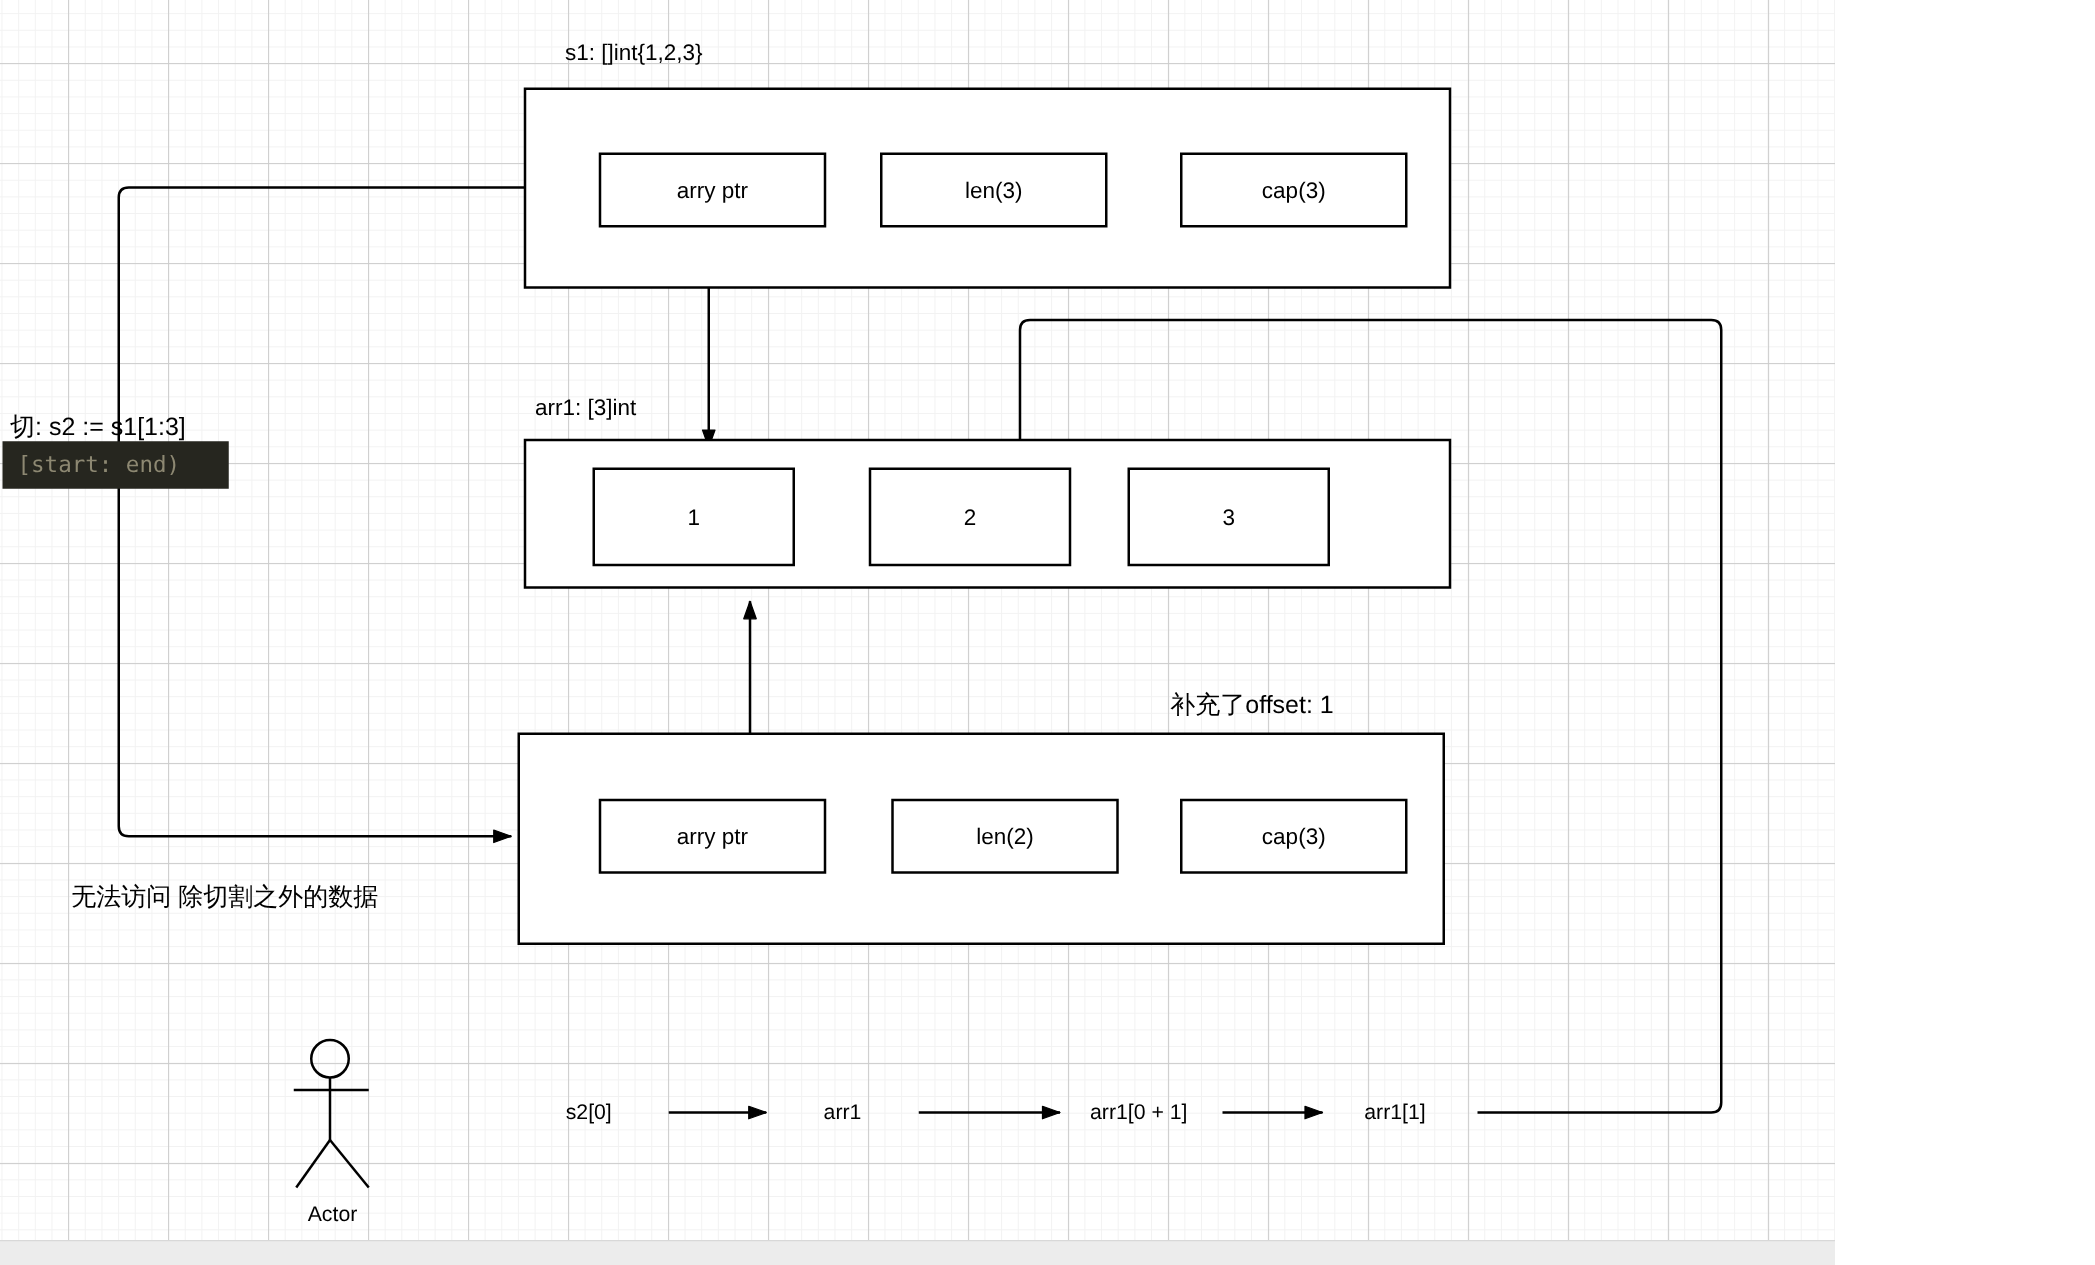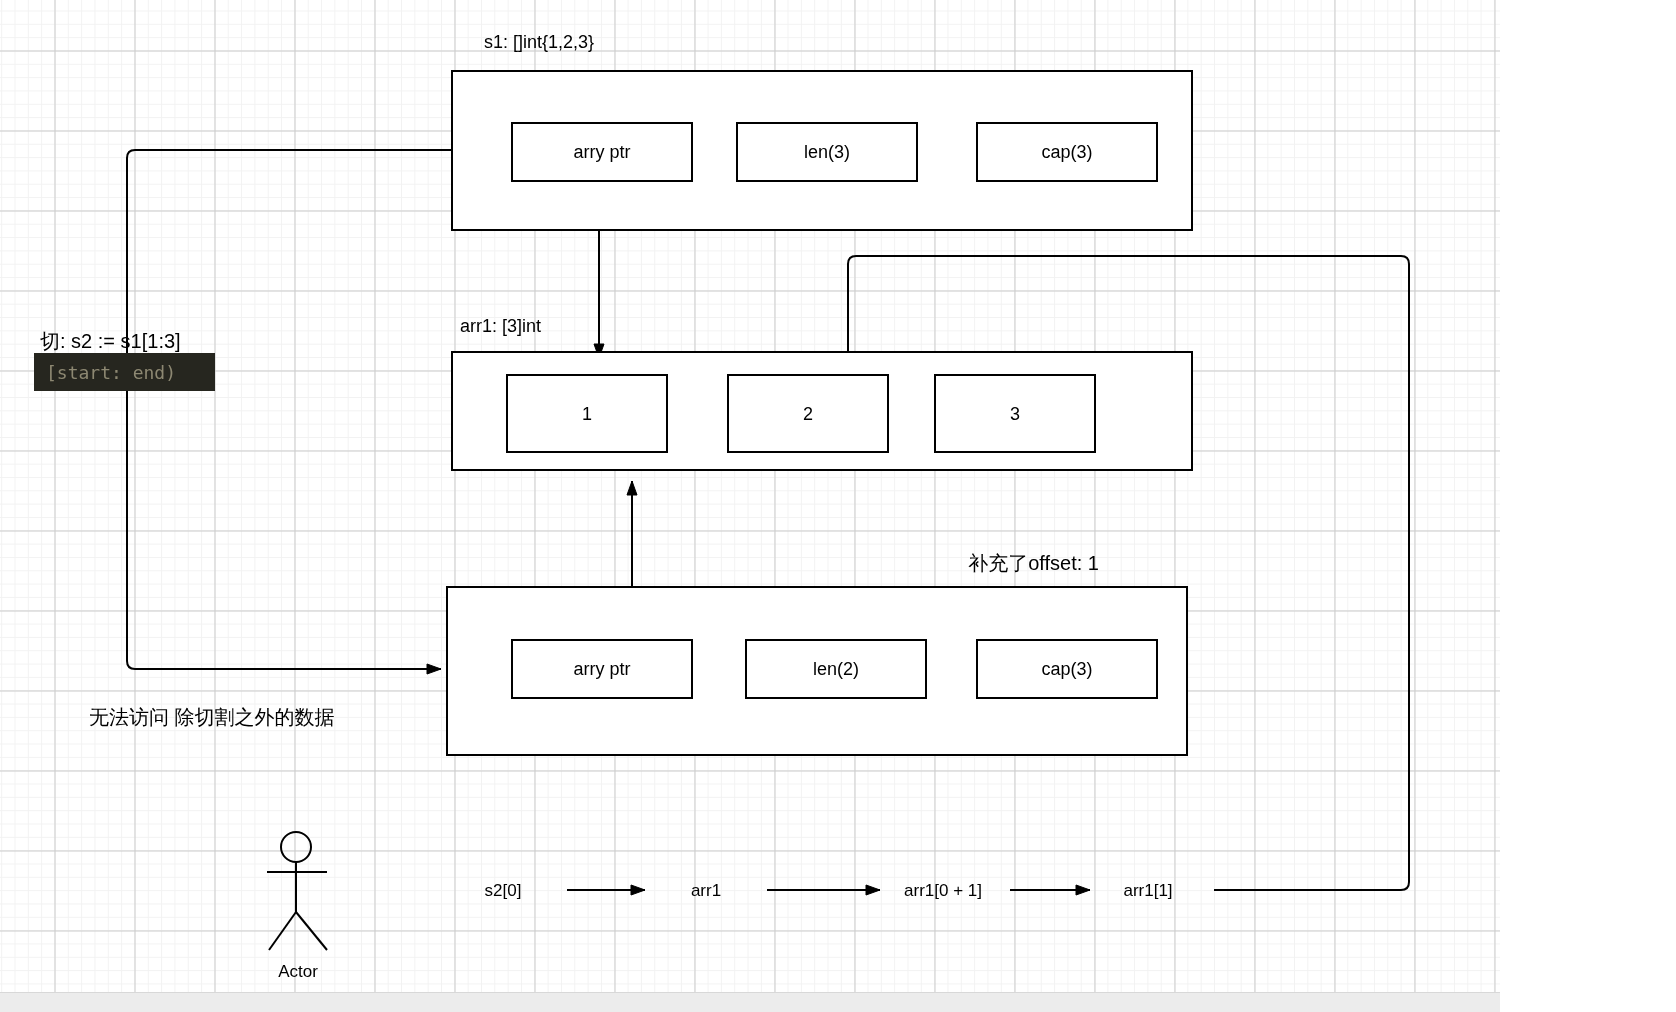--- a/index.html
+++ b/index.html
@@ -9,21 +9,20 @@
     width:1468px;height:1012px;
     overflow:hidden;
     background-color:#ffffff;
     background-image:
       linear-gradient(to right, #cbcbcb 1px, transparent 1px),
       linear-gradient(to bottom, #cbcbcb 1px, transparent 1px),
       linear-gradient(to right, #f2f2f2 1px, transparent 1px),
       linear-gradient(to bottom, #f2f2f2 1px, transparent 1px);
     background-size: 80px 80px, 80px 80px, 13.34px 13.34px, 13.34px 13.34px;
     background-position: 54.5px 0px, 0px 50.5px, 1.2px 0px, 0px 10.5px;
-    padding-left: 32px;
   }
   svg text{fill:#000;}
   .lbl{font-size:18px;}
   .cell-lbl{font-size:18px;}
   .cjk{font-size:20px;}
   .flow-lbl{font-size:17px;}
   .actor-lbl{font-size:17px;}
   .code-text{font-family:"DejaVu Sans Mono","Liberation Mono",monospace;font-size:18px;}
   .shape{fill:#ffffff;stroke:#000000;stroke-width:2;}
   .edge{fill:none;stroke:#000000;stroke-width:2;}

